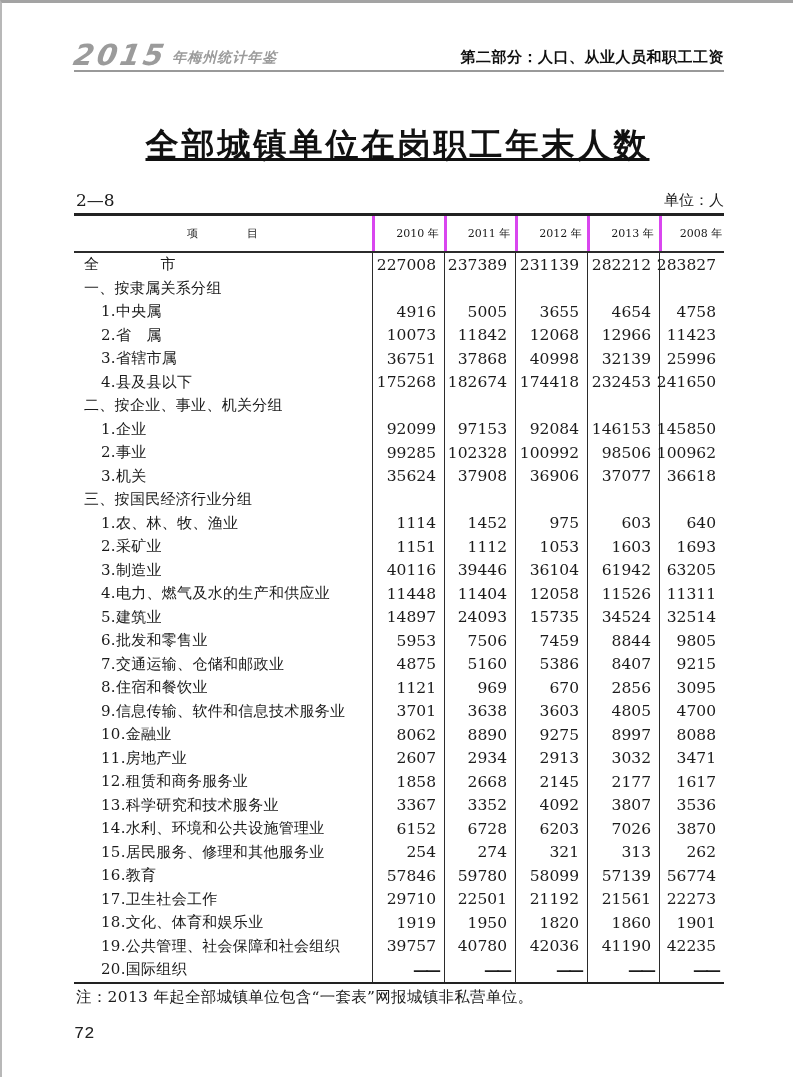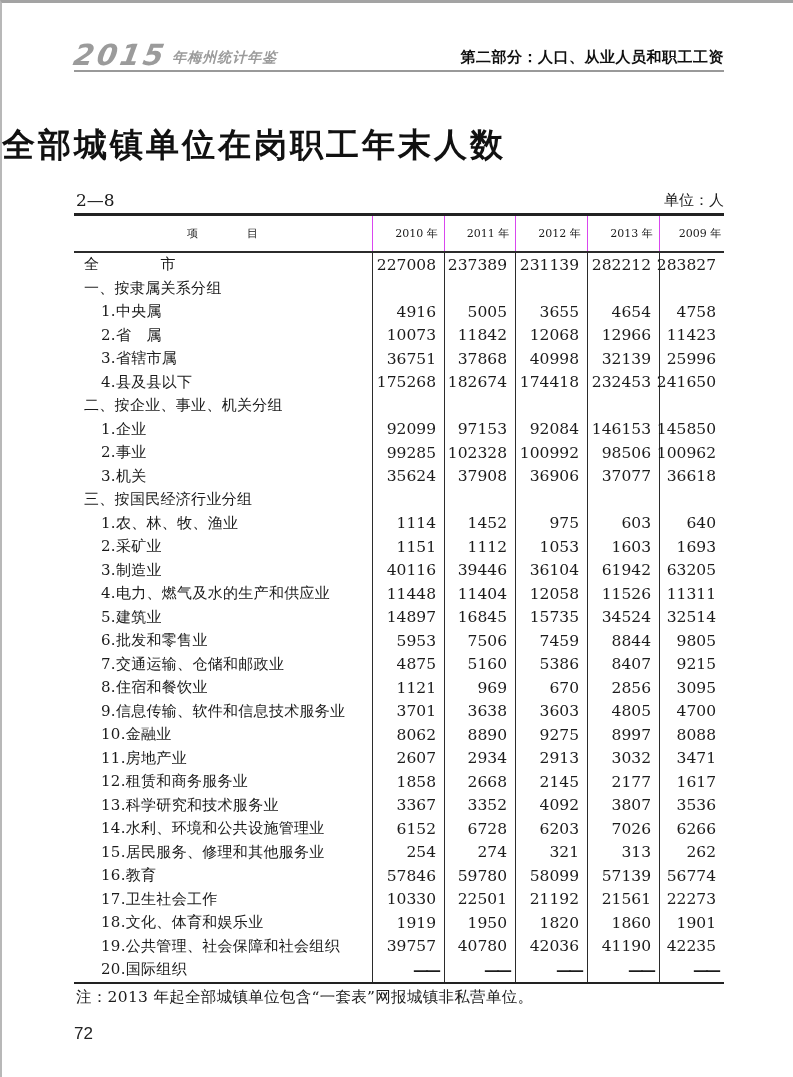--- a/index.html
+++ b/index.html
@@ -25,54 +25,54 @@
   .logo-suffix{font-family:"DejaVu Sans", sans-serif;font-size:14px;letter-spacing:1px;vertical-align:3px;margin-top:12px;}
   .section-title{
     position:absolute;right:0;bottom:2px;
     font-family:Liberation Sans, sans-serif;
     font-size:15px;font-weight:bold;color:#0f0f0f;letter-spacing:0.5px;
   }
   .header-rule{position:absolute;top:67px;left:72px;width:650px;height:2px;background:#999999;}
   
   .doc-title{
     position:absolute;top:120px;left:0;width:100%;
-    text-align:left;font-size:33px;font-weight:bold;letter-spacing:3px;color:#111;
+    text-align:center;font-size:33px;font-weight:bold;letter-spacing:3px;color:#111;text-decoration:underline;
   }
   
   .meta-row{position:absolute;top:185px;left:72px;width:650px;height:22px;}
   .table-no{position:absolute;left:2px;bottom:0;font-size:17px;}
   .unit-label{position:absolute;right:0;bottom:0;font-size:15px;}
   
   .stat-table{
     position:absolute;top:210px;left:72px;width:650px;
     border-top:3px solid #222;border-bottom:2px solid #222;
     box-sizing:border-box;
   }
   .thead{
     display:grid;grid-template-columns:298px 72px 71px 72px 72px 65px;
     height:35px;border-bottom:2px solid #2b2b2b;font-size:11px;
   }
   .thead .col-item{display:flex;align-items:center;justify-content:center;letter-spacing:1px;}
-  .thead .col-year{display:flex;align-items:center;justify-content:center;border-left:1px solid #d946ef;white-space:nowrap;padding-left:16px;}
+  .thead .col-year{display:flex;align-items:center;justify-content:center;border-left:3px solid #d946ef;white-space:nowrap;padding-left:16px;}
   .trow{display:grid;grid-template-columns:298px 72px 71px 72px 72px 65px;height:23.5px;}
   .cell-label{
     display:flex;align-items:center;font-size:15px;white-space:nowrap;
     overflow:hidden;letter-spacing:0.3px;text-align:center;
   }
   .cell-label.flush{padding-left:10px;}
   .cell-label.sub{padding-left:27px;}
   .cell-val{
     display:flex;align-items:center;justify-content:flex-end;
     padding-right:8px;font-size:15.5px;border-left:1px solid #2b2b2b;
     white-space:nowrap;
   }
   .cell-val.dash{letter-spacing:-3px;font-weight:bold;padding-right:6px;}
   
   .note{position:absolute;top:984px;left:74px;font-size:15.5px;letter-spacing:0.3px;}
-  .page-number{position:absolute;top:1021px;left:72px;font-size:17px;font-family:Liberation Sans, sans-serif;color:#222;}
+  .page-number{position:absolute;top:1021px;left:72px;font-size:17px;font-family:Liberation Mono, monospace;color:#222;}
 </style>
 </head>
 <body>
 
 <div class="page">
 
   <div class="header-row">
     <div class="logo">
       <span class="logo-year">2015</span>
       <span class="logo-suffix">年梅州统计年鉴</span>
@@ -88,21 +88,21 @@
     <span class="unit-label">单位：人</span>
   </div>
 
   <div class="stat-table">
     <div class="thead">
       <div class="col-item">项　　　　目</div>
       <div class="col-year">2010 年</div>
       <div class="col-year">2011 年</div>
       <div class="col-year">2012 年</div>
       <div class="col-year">2013 年</div>
-      <div class="col-year">2009 年</div>
+      <div class="col-year">2008 年</div>
     </div>
     <div class="tbody" id="table-body">
         <div class="trow">
           <div class="cell-label flush">全　　　　市</div>
           <div class="cell-val">227008</div>
           <div class="cell-val">237389</div>
           <div class="cell-val">231139</div>
           <div class="cell-val">282212</div>
           <div class="cell-val">283827</div>
         </div>
@@ -214,21 +214,21 @@
           <div class="cell-label sub">4.电力、燃气及水的生产和供应业</div>
           <div class="cell-val">11448</div>
           <div class="cell-val">11404</div>
           <div class="cell-val">12058</div>
           <div class="cell-val">11526</div>
           <div class="cell-val">11311</div>
         </div>
         <div class="trow">
           <div class="cell-label sub">5.建筑业</div>
           <div class="cell-val">14897</div>
-          <div class="cell-val">16845</div>
+          <div class="cell-val">24093</div>
           <div class="cell-val">15735</div>
           <div class="cell-val">34524</div>
           <div class="cell-val">32514</div>
         </div>
         <div class="trow">
           <div class="cell-label sub">6.批发和零售业</div>
           <div class="cell-val">5953</div>
           <div class="cell-val">7506</div>
           <div class="cell-val">7459</div>
           <div class="cell-val">8844</div>
@@ -289,41 +289,41 @@
           <div class="cell-val">4092</div>
           <div class="cell-val">3807</div>
           <div class="cell-val">3536</div>
         </div>
         <div class="trow">
           <div class="cell-label sub">14.水利、环境和公共设施管理业</div>
           <div class="cell-val">6152</div>
           <div class="cell-val">6728</div>
           <div class="cell-val">6203</div>
           <div class="cell-val">7026</div>
-          <div class="cell-val">6266</div>
+          <div class="cell-val">3870</div>
         </div>
         <div class="trow">
           <div class="cell-label sub">15.居民服务、修理和其他服务业</div>
           <div class="cell-val">254</div>
           <div class="cell-val">274</div>
           <div class="cell-val">321</div>
           <div class="cell-val">313</div>
           <div class="cell-val">262</div>
         </div>
         <div class="trow">
           <div class="cell-label sub">16.教育</div>
           <div class="cell-val">57846</div>
           <div class="cell-val">59780</div>
           <div class="cell-val">58099</div>
           <div class="cell-val">57139</div>
           <div class="cell-val">56774</div>
         </div>
         <div class="trow">
           <div class="cell-label sub">17.卫生社会工作</div>
-          <div class="cell-val">10330</div>
+          <div class="cell-val">29710</div>
           <div class="cell-val">22501</div>
           <div class="cell-val">21192</div>
           <div class="cell-val">21561</div>
           <div class="cell-val">22273</div>
         </div>
         <div class="trow">
           <div class="cell-label sub">18.文化、体育和娱乐业</div>
           <div class="cell-val">1919</div>
           <div class="cell-val">1950</div>
           <div class="cell-val">1820</div>

